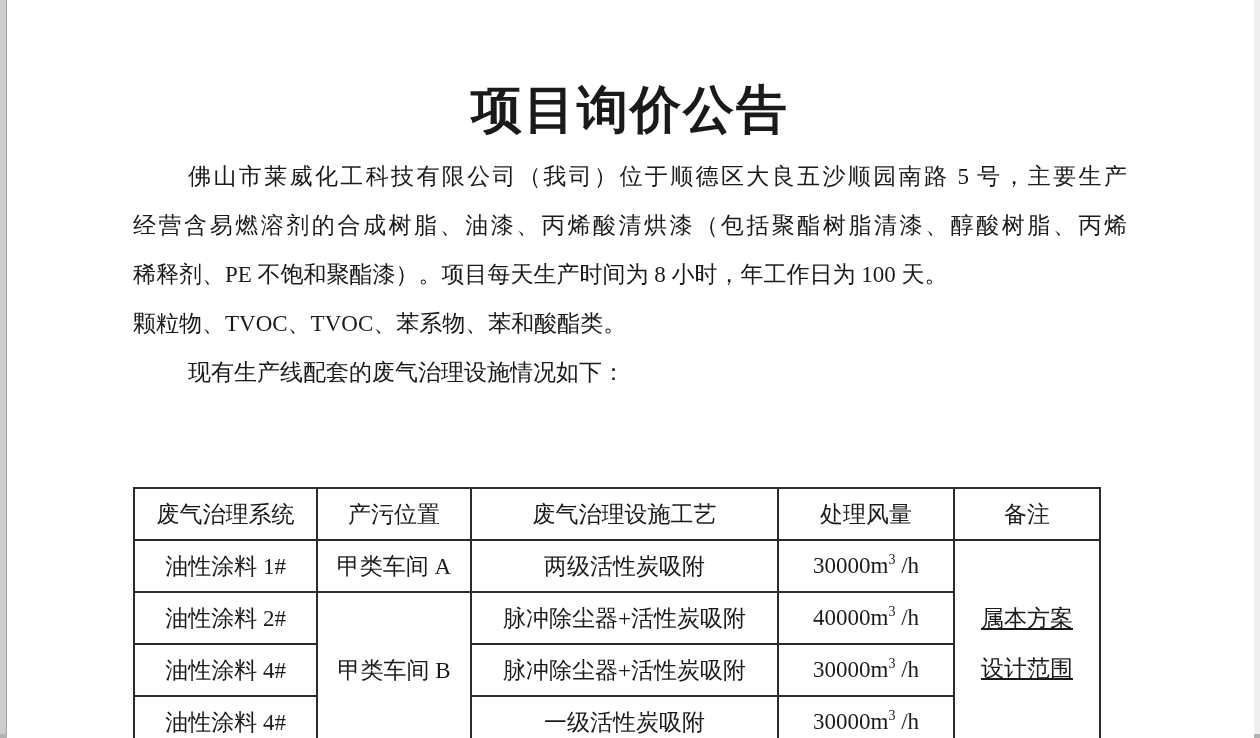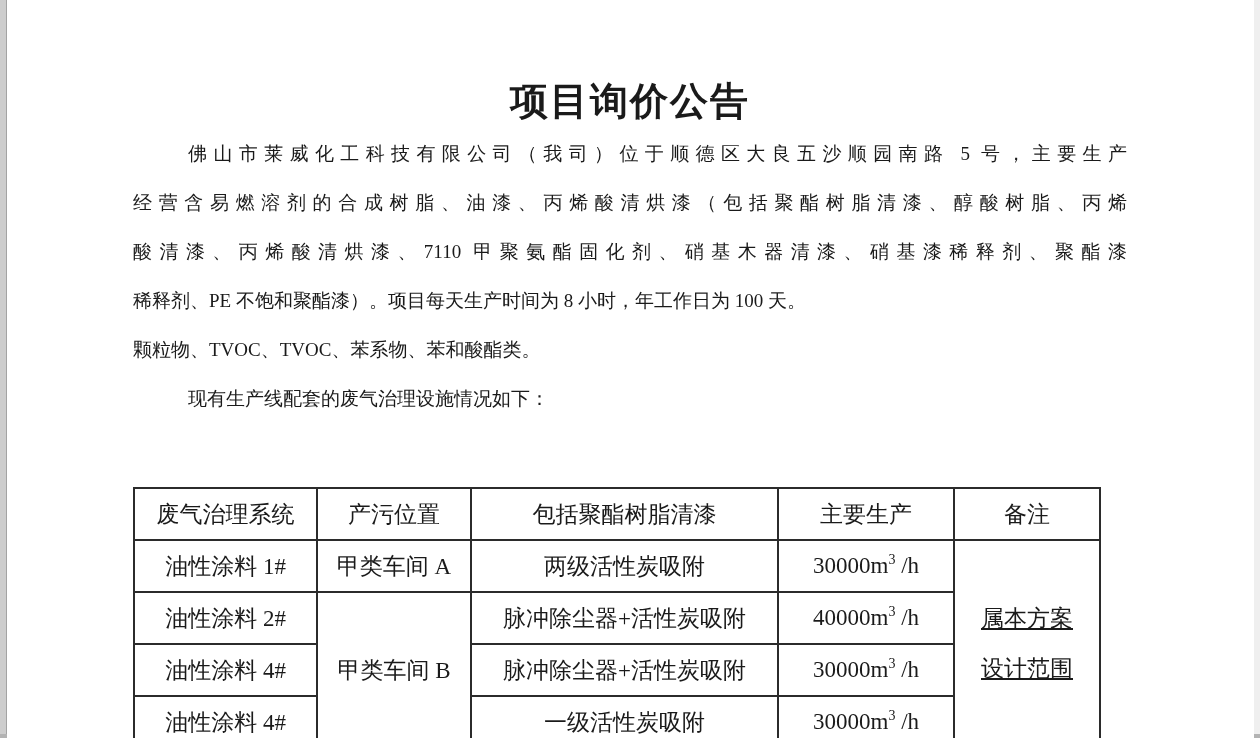--- a/index.html
+++ b/index.html
@@ -10,23 +10,23 @@
   
   .edge-left{position:absolute;left:0;top:0;width:6px;height:738px;background:#cdcdcd;border-right:1px solid #a3a3a3;}
   .edge-right{position:absolute;right:0;top:0;width:6px;height:738px;background:#efefef;border-left:1px solid #b5b5b5;}
   .bottom-line{position:absolute;left:0;top:734px;width:1260px;height:4px;background:#b3b3b3;}
   .scroll-thumb{position:absolute;left:1184px;top:734px;width:70px;height:4px;background:#898989;}
   .presence-dot{position:absolute;left:1222px;top:-9px;width:17px;height:13px;border-radius:50%;background:#2e6be5;}
   
   .page{position:absolute;left:7px;top:0;width:1247px;height:738px;background:#ffffff;}
   .title{
     position:absolute;left:126px;top:76px;width:994px;margin:0;
-    text-align:center;font-size:38px;font-weight:bold;letter-spacing:2px;
+    text-align:center;font-size:51px;font-weight:bold;letter-spacing:2px;
   }
-  .textblock{position:absolute;left:126px;top:129px;width:994px;font-size:19px;}
+  .textblock{position:absolute;left:126px;top:152px;width:994px;font-size:23px;}
   .line{height:49px;line-height:49px;white-space:nowrap;}
   .jl{text-align:justify;text-align-last:justify;text-justify:inter-character;white-space:normal;overflow:hidden;}
   .ind{text-indent:55px;}
   
   .tbl{
     position:absolute;left:126px;top:487px;border-collapse:collapse;table-layout:fixed;
     font-size:23px;
   }
   .tbl td{
     border:2px solid #2b2b2b;text-align:center;vertical-align:middle;
@@ -47,40 +47,39 @@
   <div class="scroll-thumb"></div>
   <div class="presence-dot" style="background: rgb(46, 107, 229);"></div>
 
   <div class="page">
 
     <h1 class="title">项目询价公告</h1>
 
     <div class="textblock">
       <div class="line jl ind">佛山市莱威化工科技有限公司（我司）位于顺德区大良五沙顺园南路 5 号，主要生产</div>
       <div class="line jl">经营含易燃溶剂的合成树脂、油漆、丙烯酸清烘漆（包括聚酯树脂清漆、醇酸树脂、丙烯</div>
-      <div class="line jl">酸清漆、丙烯酸清烘漆、7110 甲聚氨酯固化剂、硝基木器清漆、硝基漆稀释剂、聚酯漆</div>
       <div class="line">稀释剂、PE 不饱和聚酯漆）。项目每天生产时间为 8 小时，年工作日为 100 天。</div>
       <div class="line">颗粒物、TVOC、TVOC、苯系物、苯和酸酯类。</div>
       <div class="line ind">现有生产线配套的废气治理设施情况如下：</div>
     </div>
 
     <table class="tbl">
       <colgroup>
         <col style="width:183px">
         <col style="width:154px">
         <col style="width:307px">
         <col style="width:176px">
         <col style="width:146px">
       </colgroup>
       <tbody>
         <tr>
           <td>废气治理系统</td>
           <td>产污位置</td>
-          <td>包括聚酯树脂清漆</td>
-          <td>主要生产</td>
+          <td>废气治理设施工艺</td>
+          <td>处理风量</td>
           <td>备注</td>
         </tr>
         <tr>
           <td>油性涂料 1#</td>
           <td>甲类车间 A</td>
           <td>两级活性炭吸附</td>
           <td class="air"><span>30000m</span><sup>3</sup><span> /h</span></td>
           <td class="remark" rowspan="4">
             <div>属本方案</div>
             <div>设计范围</div>

